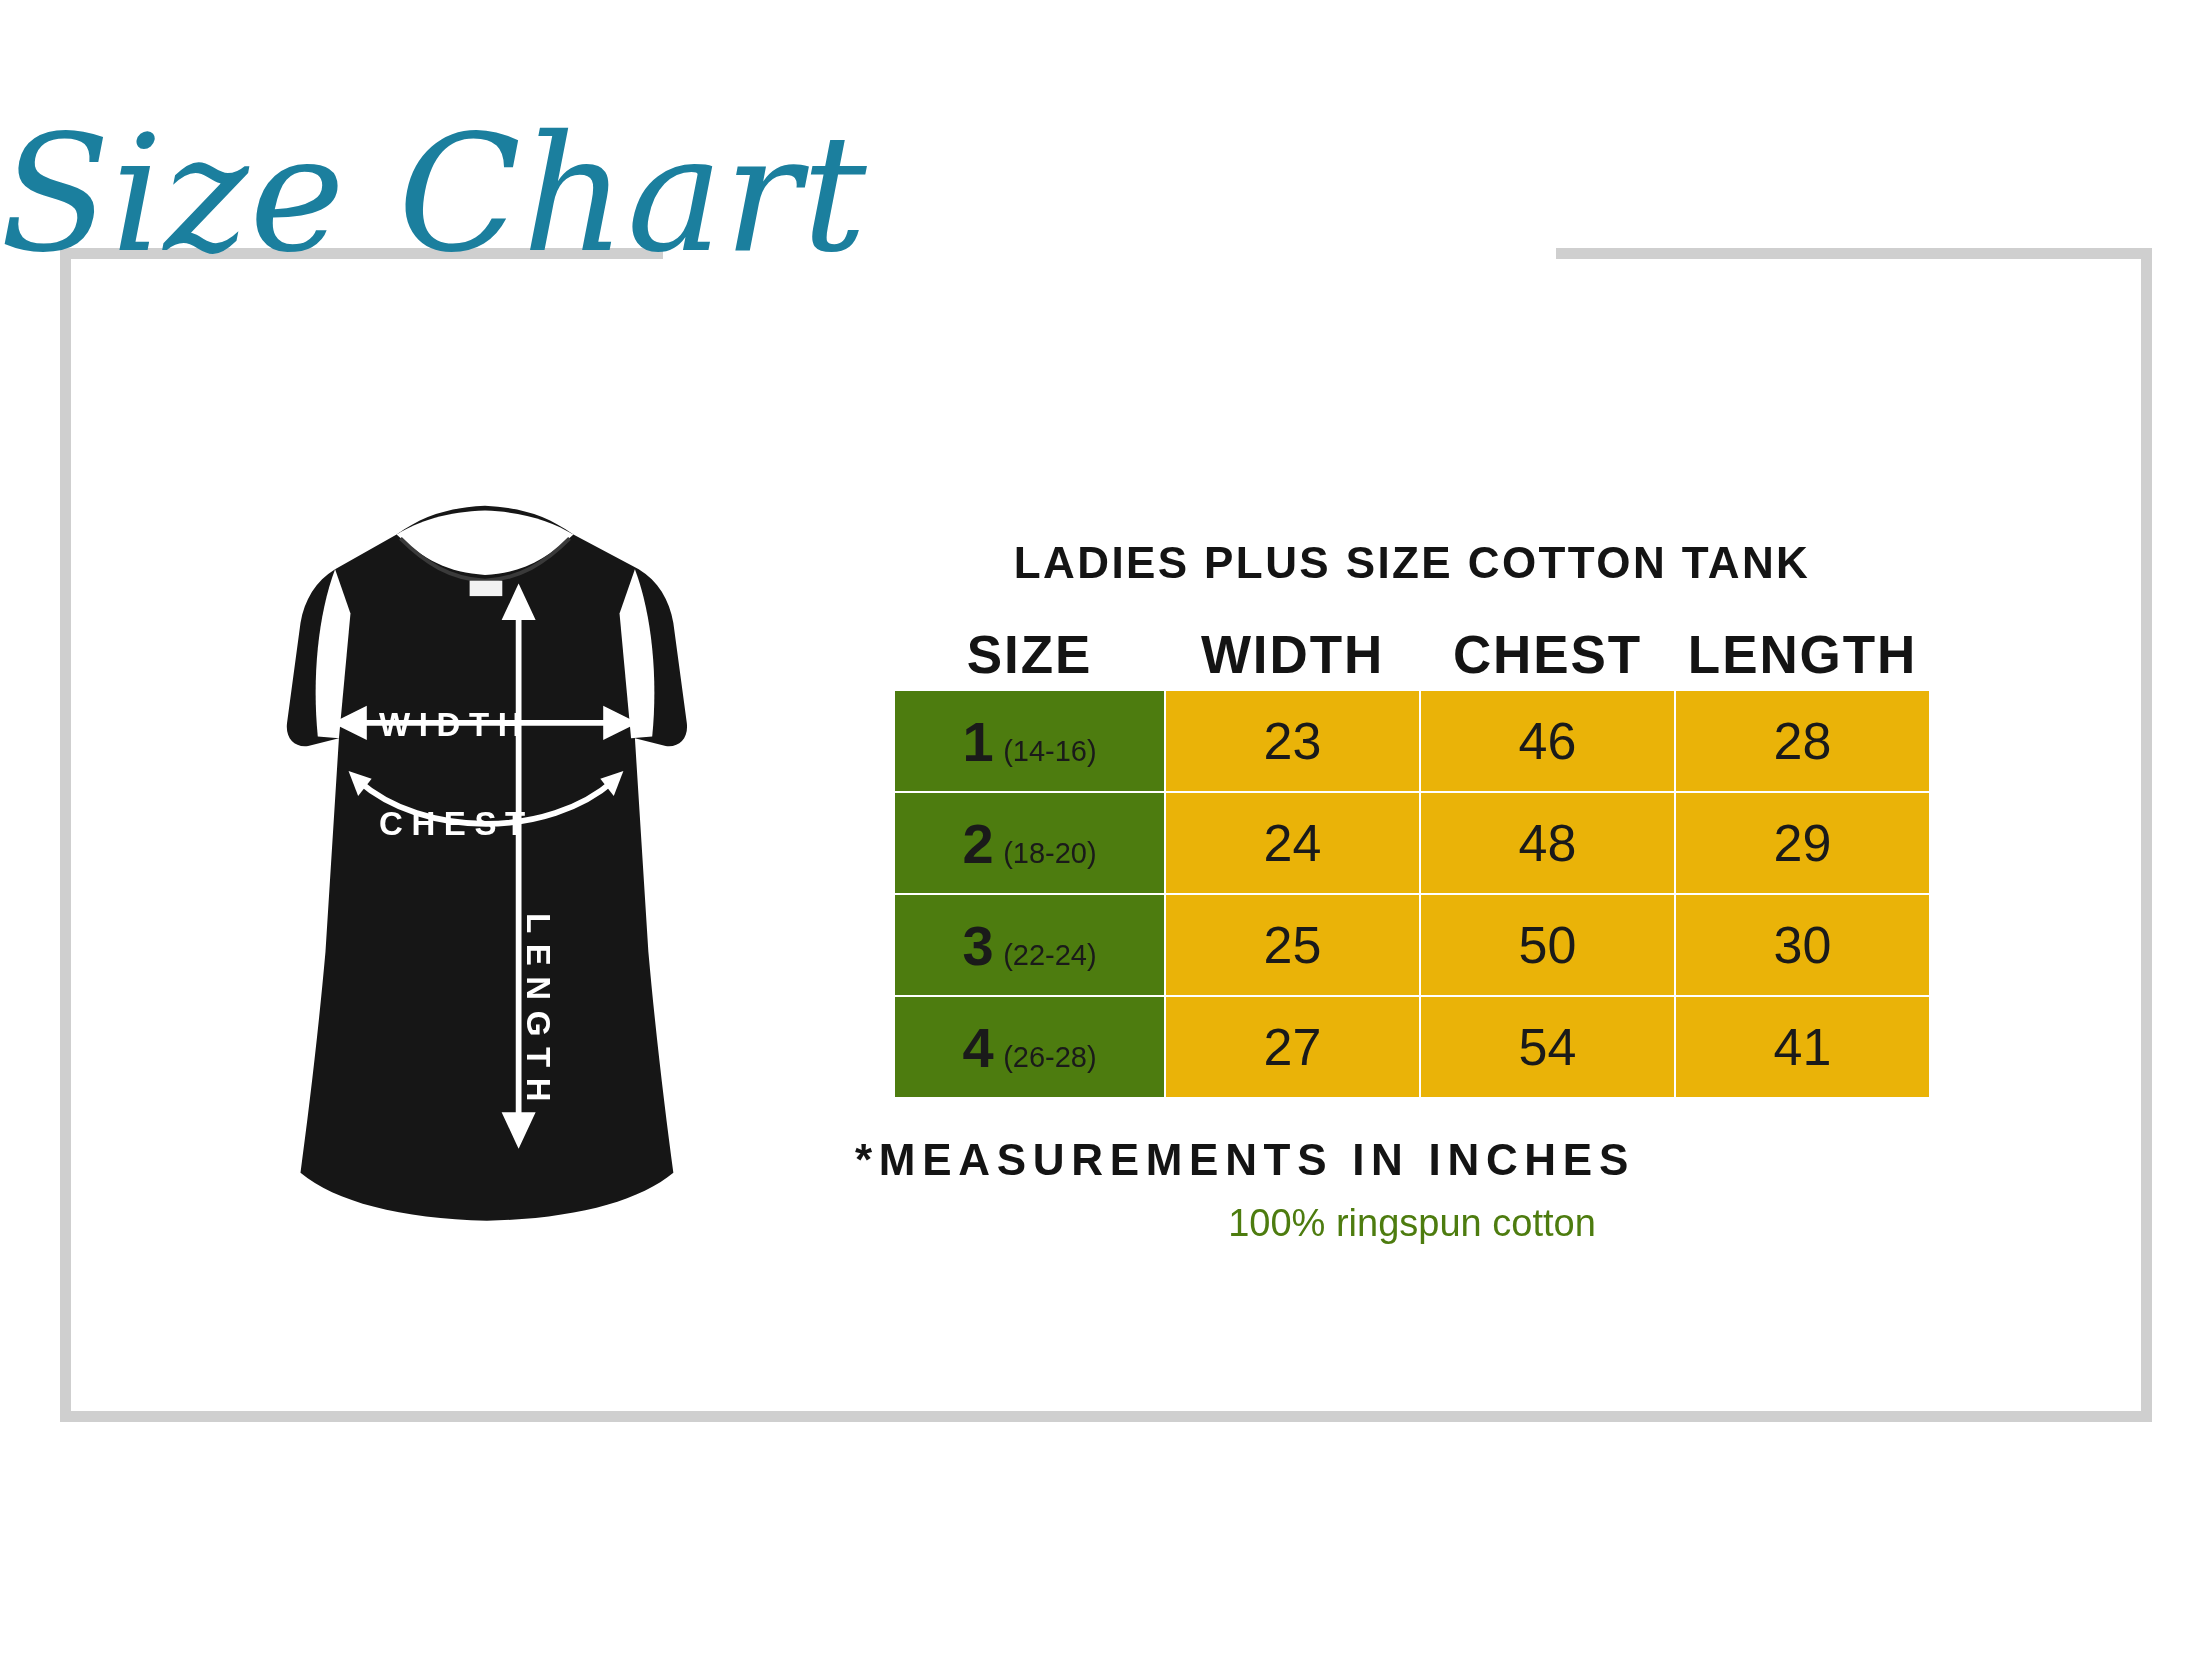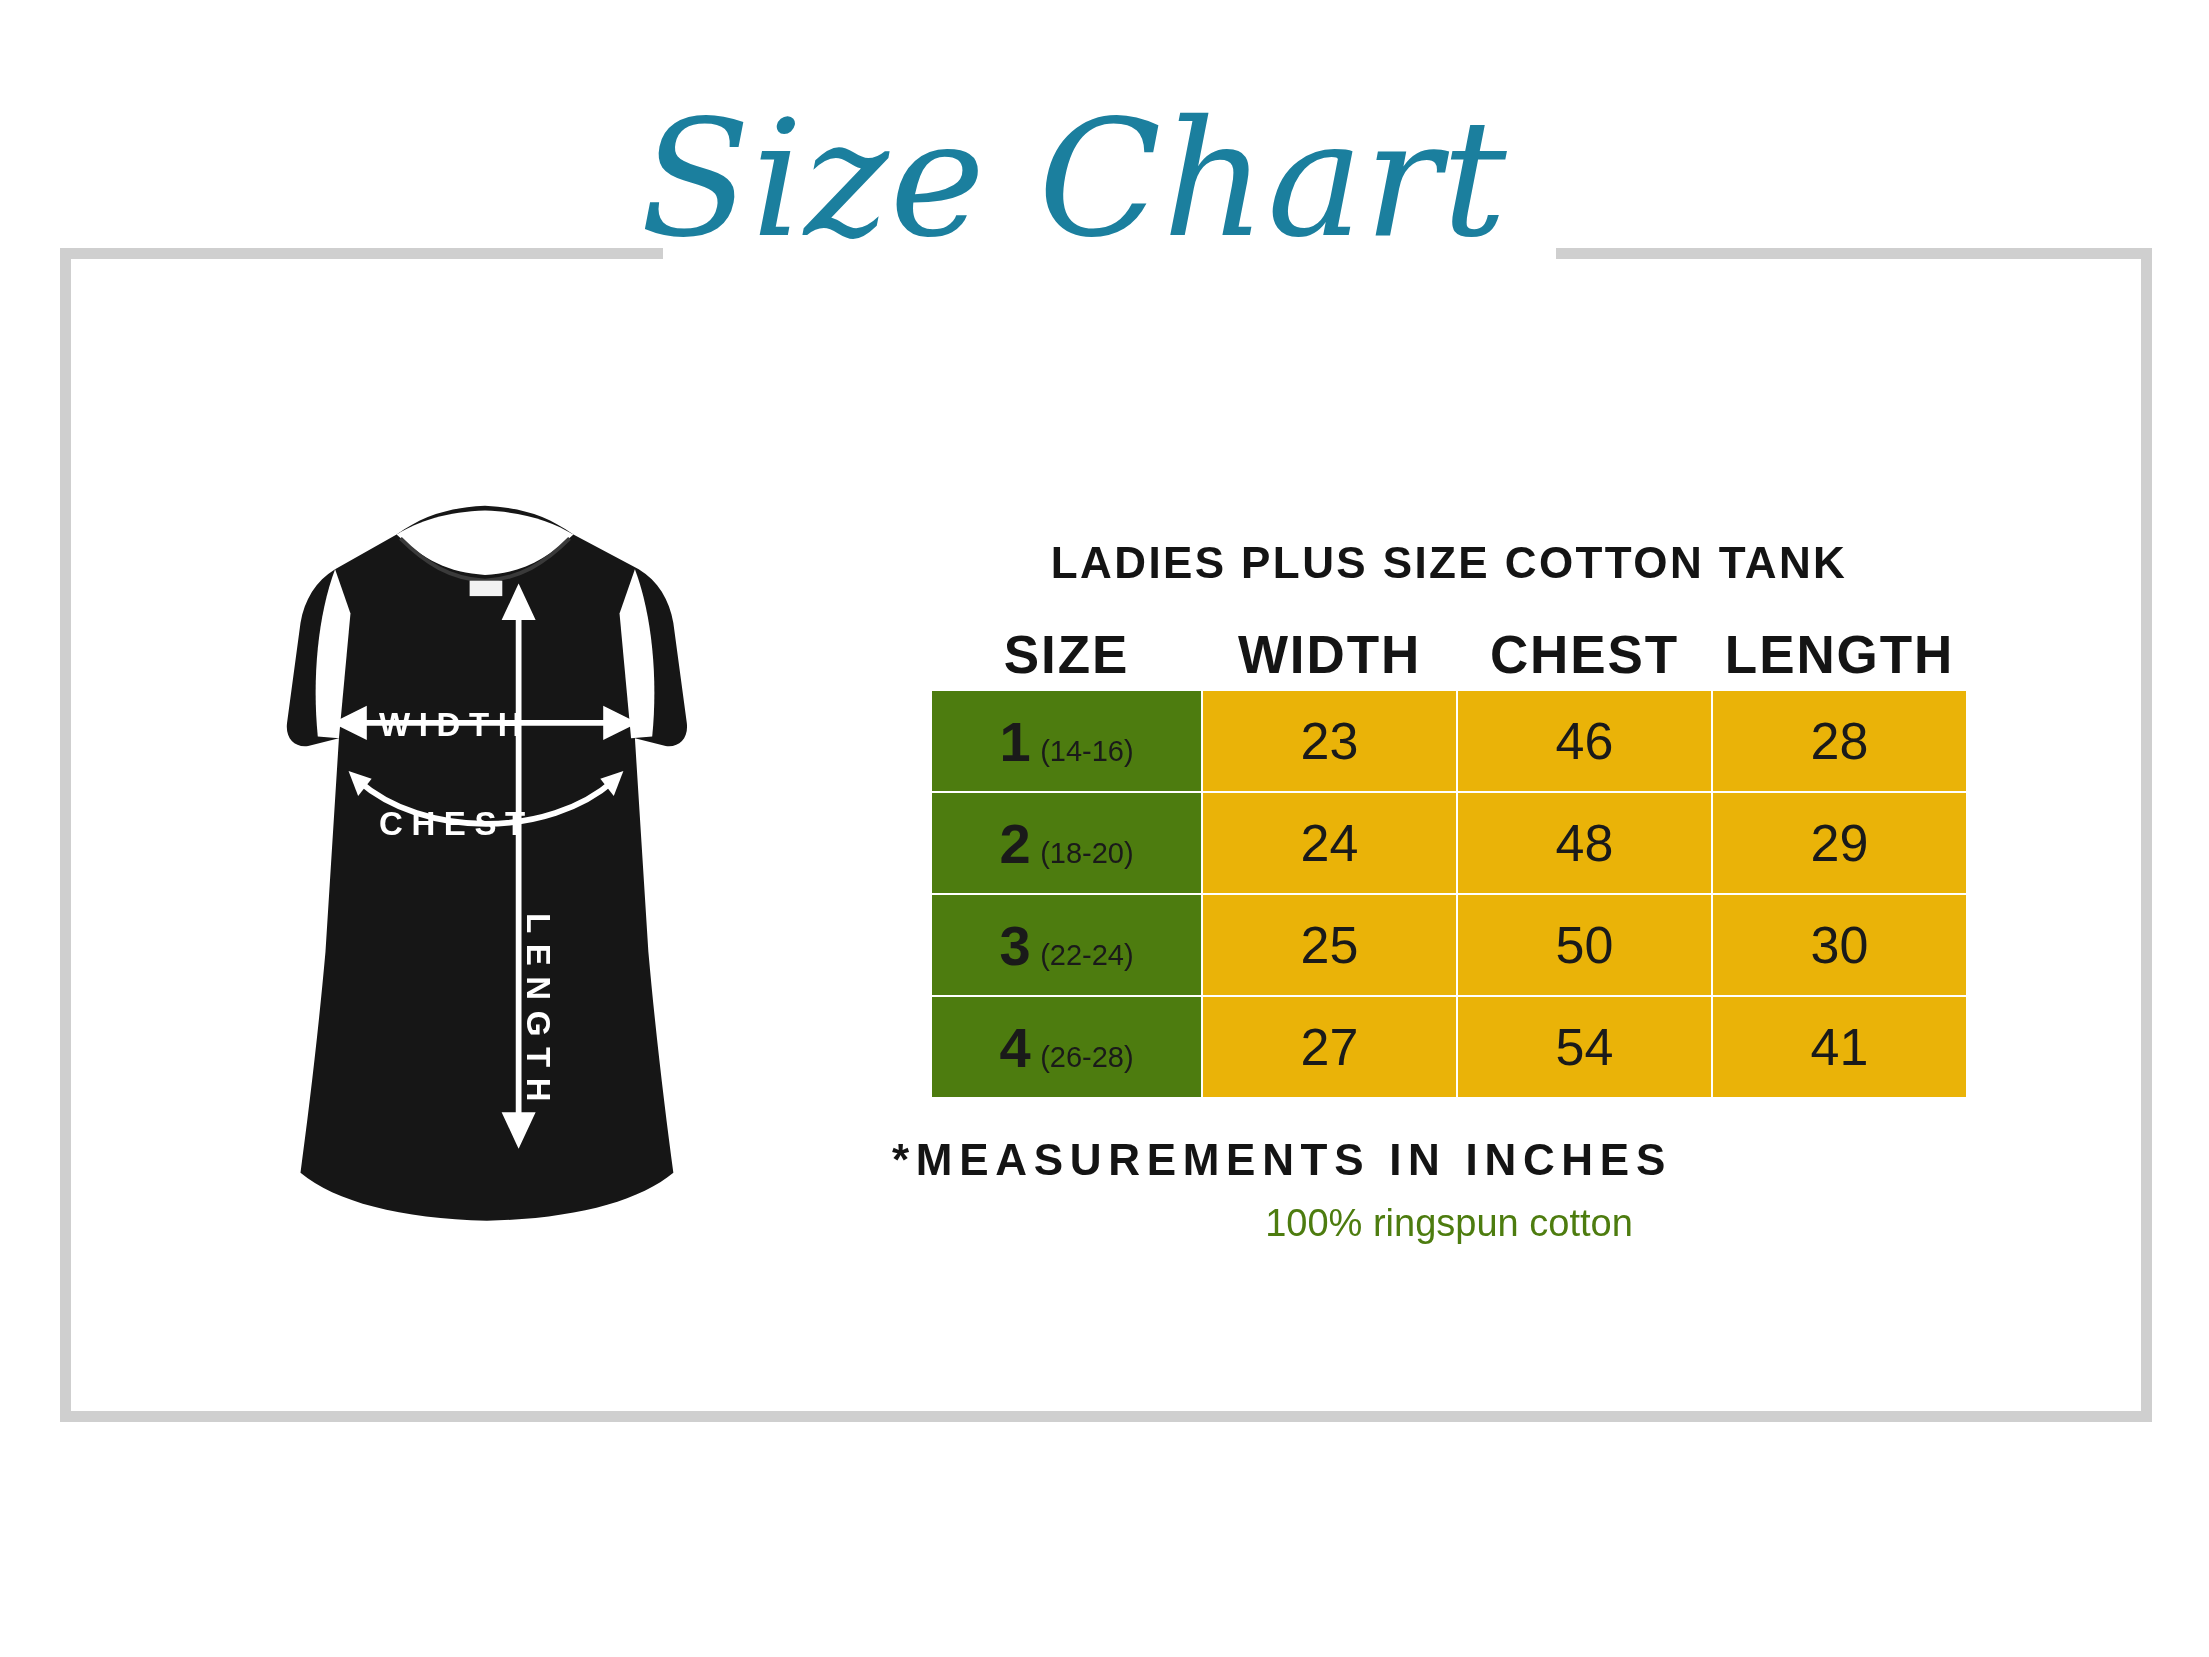--- a/index.html
+++ b/index.html
@@ -33,23 +33,23 @@
     width: 893px;
     height: 154px;
     background: #ffffff;
     z-index: 2;
   }
 
   
   #title {
     position: absolute;
     left: 0;
-    top: 99px;
+    top: 114px;
     width: 2148px;
-    text-align: center;
+    text-align: left;
     z-index: 3;
     color: #1b7f9e;
     font-family: "DejaVu Serif", serif;
     font-style: italic;
     font-size: 161px;
     line-height: 1;
     font-weight: 400;
     letter-spacing: 1px;
   }
 
@@ -78,21 +78,21 @@
   #lbl-length {
     left: 519px;
     top: 913px;
     writing-mode: vertical-rl;
     letter-spacing: 10.6px;
   }
 
   
   #right {
     position: absolute;
-    left: 892px;
+    left: 855px;
     top: 538px;
     width: 1114px;
     z-index: 4;
   }
   #table-title {
     text-align: center;
     font-family: "Liberation Sans", sans-serif;
     font-weight: 700;
     font-size: 44px;
     letter-spacing: 2.4px;

